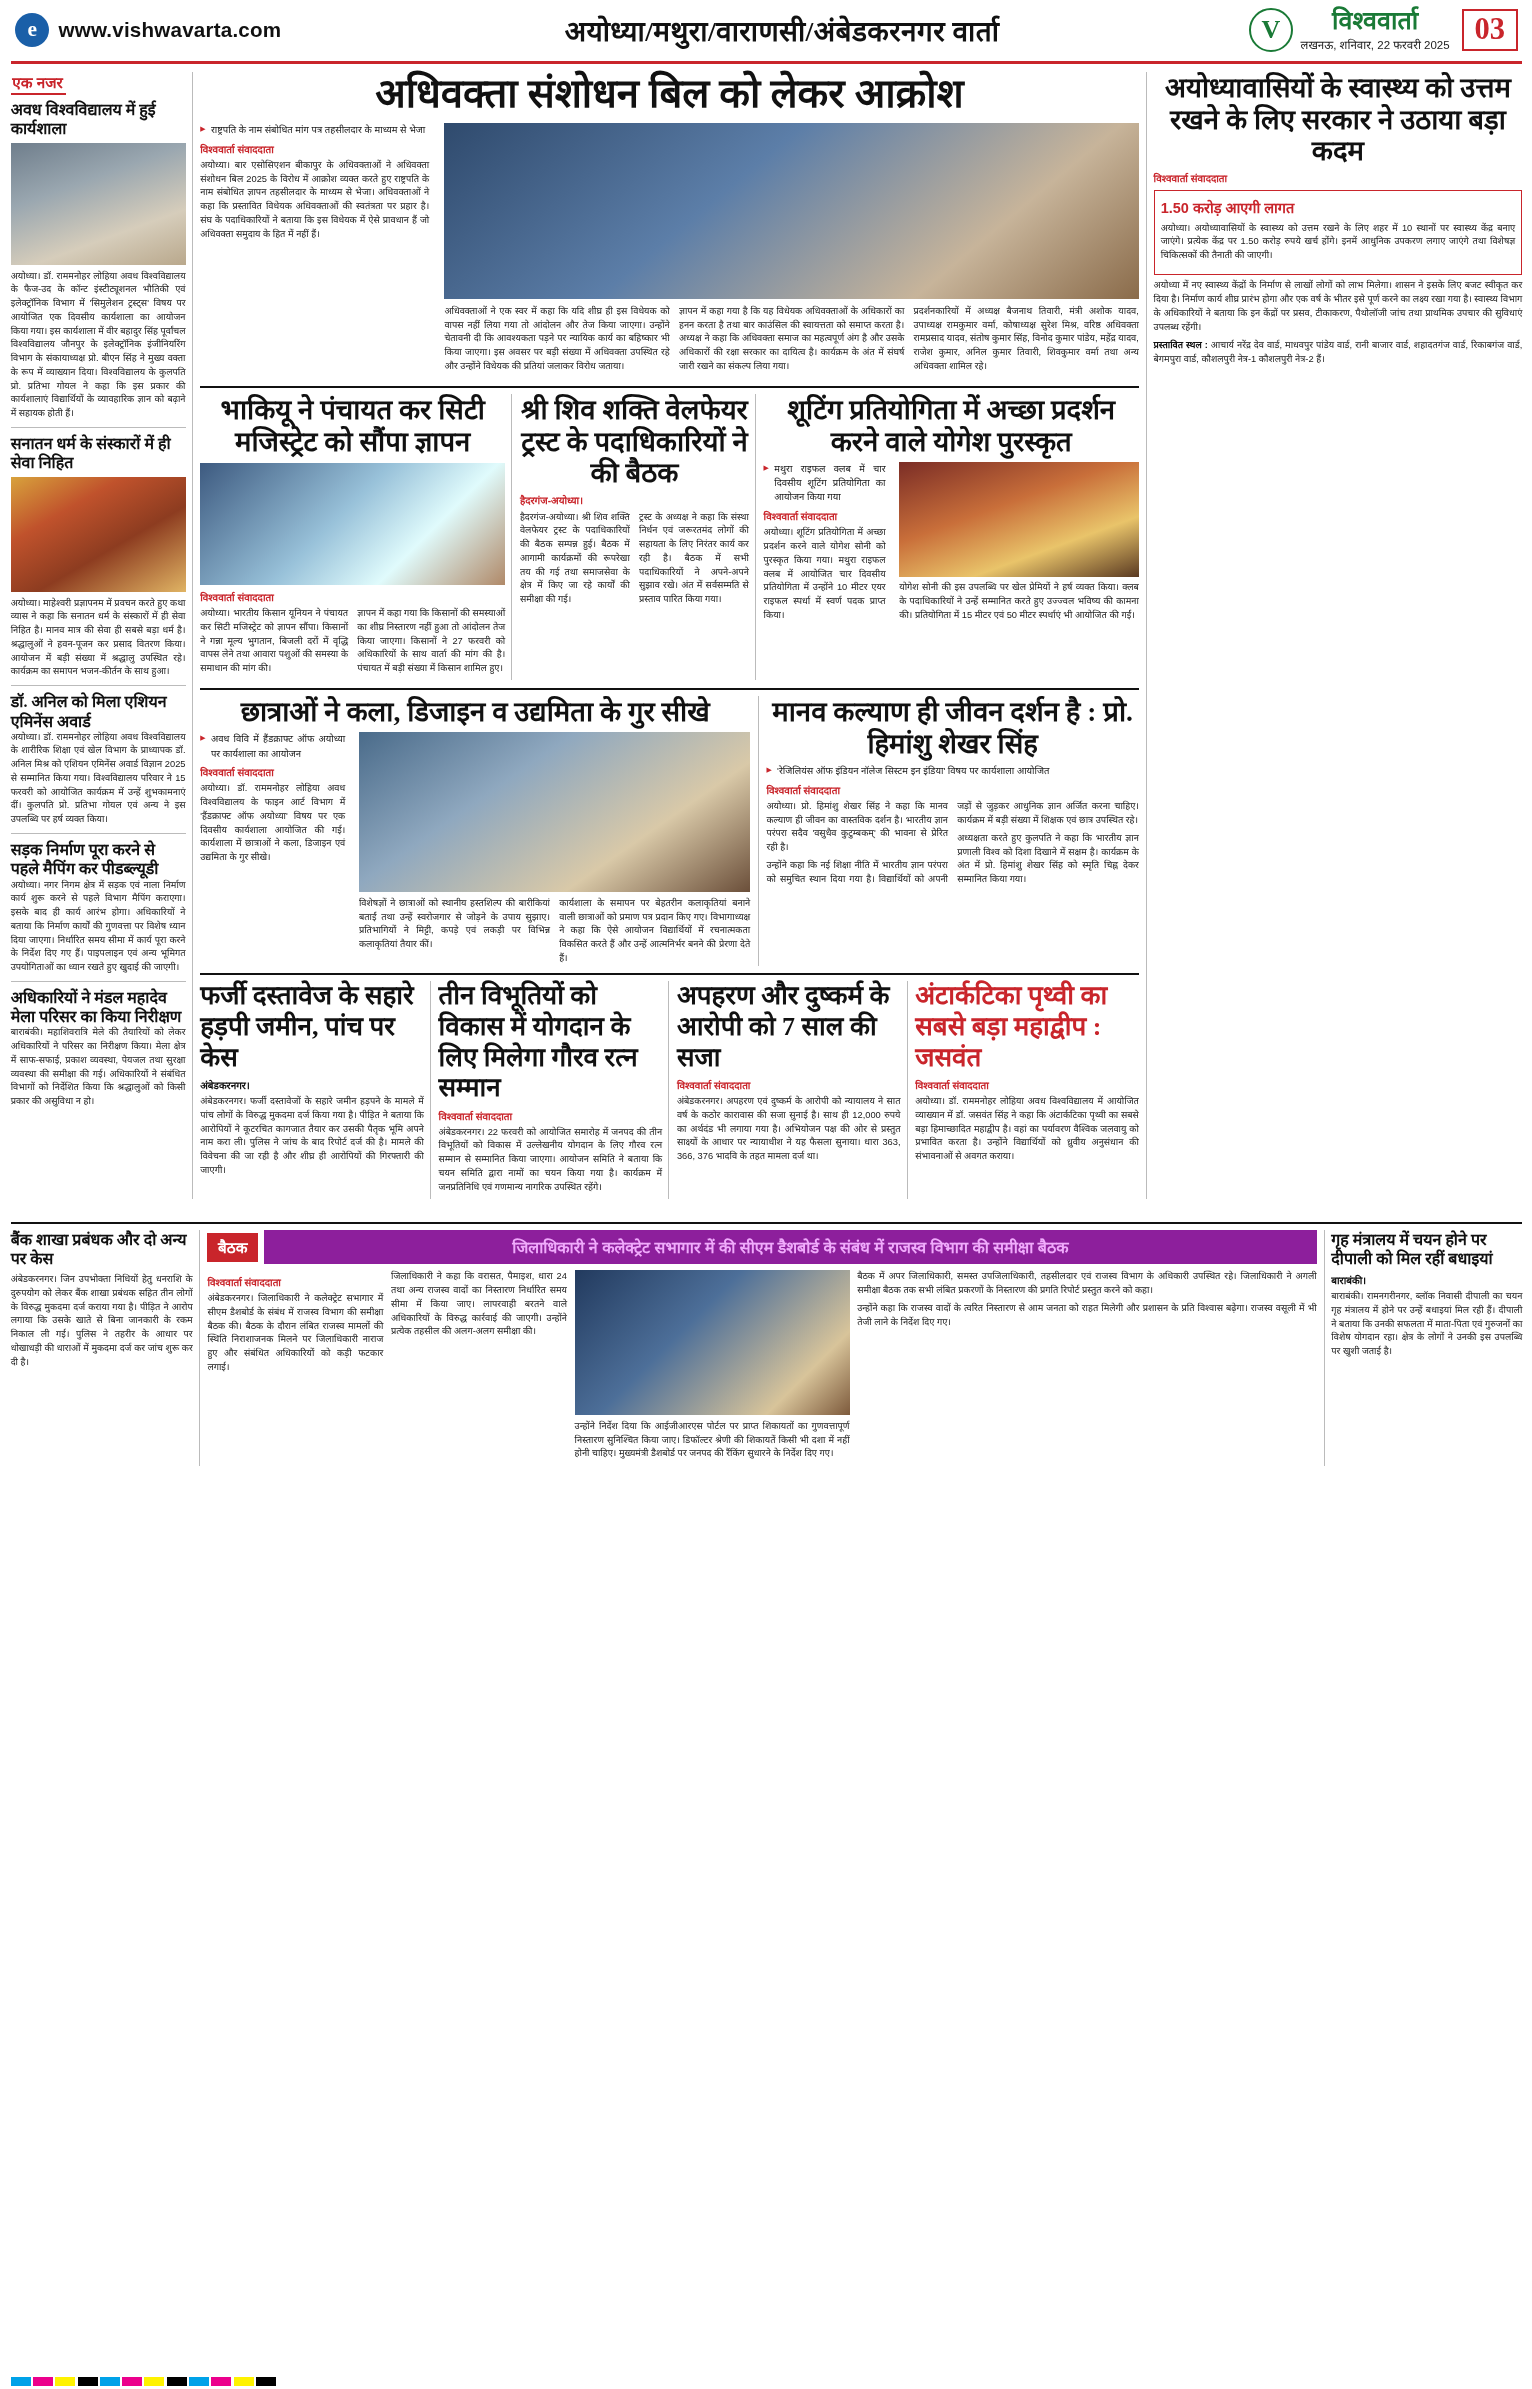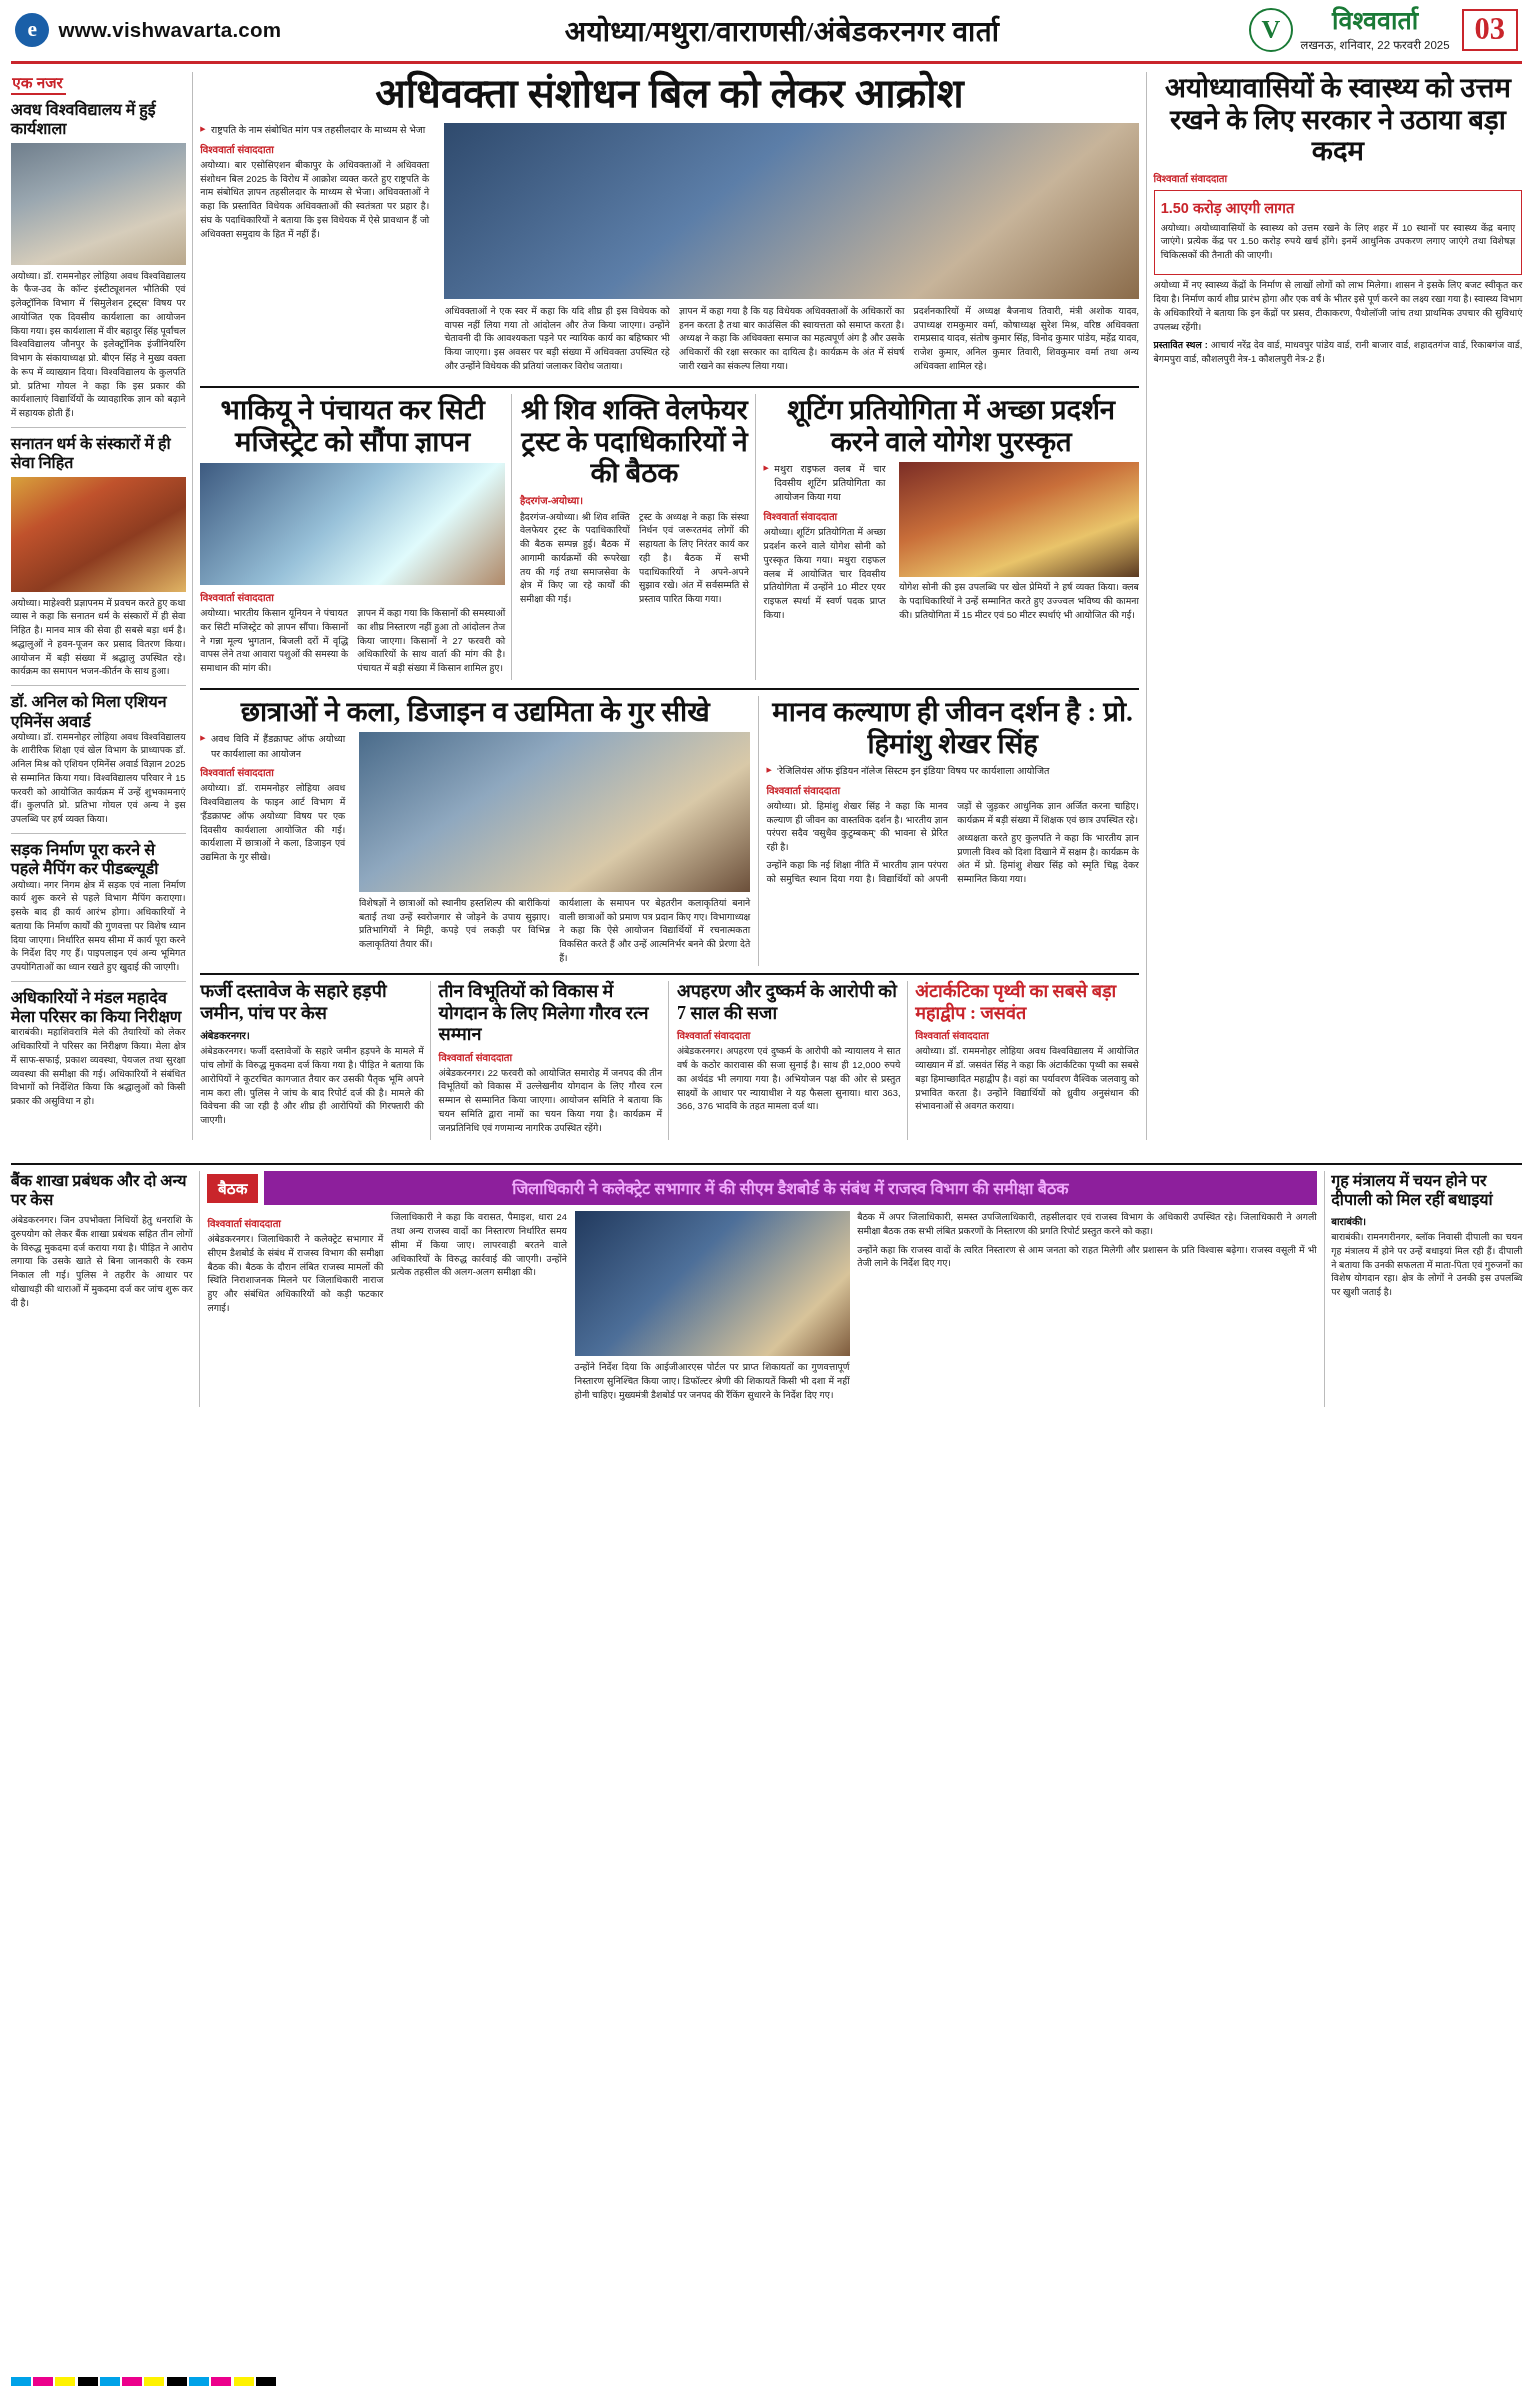--- a/index.html
+++ b/index.html
@@ -25,21 +25,21 @@
   .body-grid{display:flex;gap:7.6px;margin-top:7.6px;}
   .col{box-sizing:border-box;}
   .col-a{width:182px;}
   .col-b{width:939px;}
   .col-c{width:376px;}
 
   
   .kicker{display:inline-block;background:#fff;color:#c9252b;font-size:15.3px;font-weight:bold;border-bottom:2.3px solid #c9252b;padding:0 3.1px 1.5px 1.5px;margin-bottom:4.6px;}
   .hl-xl{font-family:"Liberation Serif",serif;font-weight:bold;font-size:40px;line-height:1.12;text-align:center;color:#111;}
   .hl-lg{font-family:"Liberation Serif",serif;font-weight:bold;font-size:27.5px;line-height:1.15;text-align:center;color:#111;}
-  .hl-md{font-family:"Liberation Serif",serif;font-weight:bold;font-size:18px;line-height:1.18;color:#111;}
+  .hl-md{font-family:"Liberation Serif",serif;font-weight:bold;font-size:26px;line-height:1.18;color:#111;}
   .hl-sm{font-family:"Liberation Serif",serif;font-weight:bold;font-size:16px;line-height:1.2;color:#111;}
   .hl-red{color:#c9252b;}
 
   
   .byline{font-size:10px;font-weight:bold;color:#c9252b;margin:4.6px 0 3.1px;}
   .byline-b{font-size:10px;font-weight:bold;color:#111;margin:4.6px 0 3.1px;}
   p.body{font-size:9.3px;line-height:1.48;text-align:justify;margin:0 0 4.6px;color:#1a1a1a;hyphens:auto;}
   .cols2{column-count:2;column-gap:9.2px;column-rule:0;}
   .cols3{column-count:3;column-gap:9.2px;}
   .bullet{font-size:9.5px;line-height:1.5;color:#1a1a1a;padding-left:10.7px;position:relative;text-align:justify;}
@@ -138,21 +138,21 @@
     <div class="col col-b">
 
       <div>
         <div class="hl-xl">अधिवक्ता संशोधन बिल को लेकर आक्रोश</div>
         <div class="inner-wrap" style="margin-top:6.1px;">
           <div style="width:229px;">
             <div class="bullet">राष्ट्रपति के नाम संबोधित मांग पत्र तहसीलदार के माध्यम से भेजा</div>
             <div class="byline">विश्ववार्ता संवाददाता</div>
             <p class="body">अयोध्या। बार एसोसिएशन बीकापुर के अधिवक्ताओं ने अधिवक्ता संशोधन बिल 2025 के विरोध में आक्रोश व्यक्त करते हुए राष्ट्रपति के नाम संबोधित ज्ञापन तहसीलदार के माध्यम से भेजा। अधिवक्ताओं ने कहा कि प्रस्तावित विधेयक अधिवक्ताओं की स्वतंत्रता पर प्रहार है। संघ के पदाधिकारियों ने बताया कि इस विधेयक में ऐसे प्रावधान हैं जो अधिवक्ता समुदाय के हित में नहीं हैं।</p>
           </div>
-          <div style="flex:1;padding-left:7.6px;font-family:Liberation Serif, serif;">
+          <div style="flex:1;padding-left:7.6px;">
             <div class="photo ph-c" style="height:176px"></div>
             <div class="cols3" style="margin-top:6.1px;">
               <p class="body">अधिवक्ताओं ने एक स्वर में कहा कि यदि शीघ्र ही इस विधेयक को वापस नहीं लिया गया तो आंदोलन और तेज किया जाएगा। उन्होंने चेतावनी दी कि आवश्यकता पड़ने पर न्यायिक कार्य का बहिष्कार भी किया जाएगा। इस अवसर पर बड़ी संख्या में अधिवक्ता उपस्थित रहे और उन्होंने विधेयक की प्रतियां जलाकर विरोध जताया।</p>
               <p class="body">ज्ञापन में कहा गया है कि यह विधेयक अधिवक्ताओं के अधिकारों का हनन करता है तथा बार काउंसिल की स्वायत्तता को समाप्त करता है। अध्यक्ष ने कहा कि अधिवक्ता समाज का महत्वपूर्ण अंग है और उसके अधिकारों की रक्षा सरकार का दायित्व है। कार्यक्रम के अंत में संघर्ष जारी रखने का संकल्प लिया गया।</p>
               <p class="body">प्रदर्शनकारियों में अध्यक्ष बैजनाथ तिवारी, मंत्री अशोक यादव, उपाध्यक्ष रामकुमार वर्मा, कोषाध्यक्ष सुरेश मिश्र, वरिष्ठ अधिवक्ता रामप्रसाद यादव, संतोष कुमार सिंह, विनोद कुमार पांडेय, महेंद्र यादव, राजेश कुमार, अनिल कुमार तिवारी, शिवकुमार वर्मा तथा अन्य अधिवक्ता शामिल रहे।</p>
             </div>
           </div>
         </div>
       </div>
 

